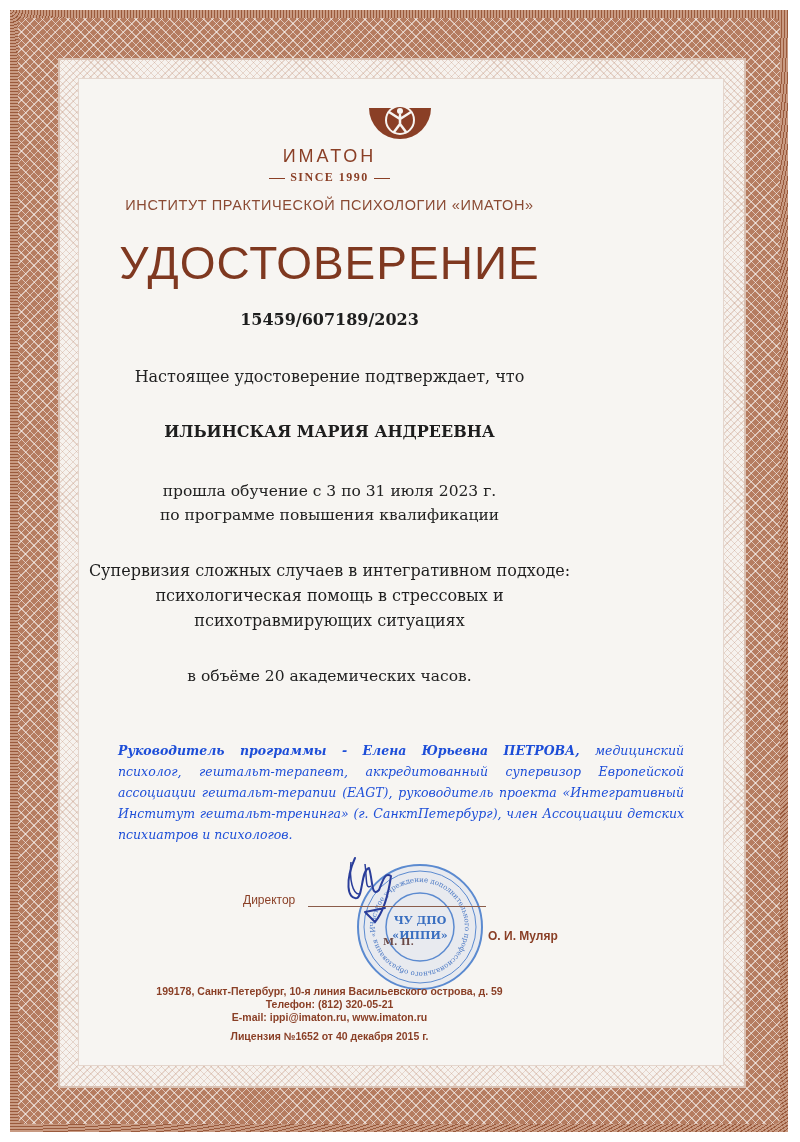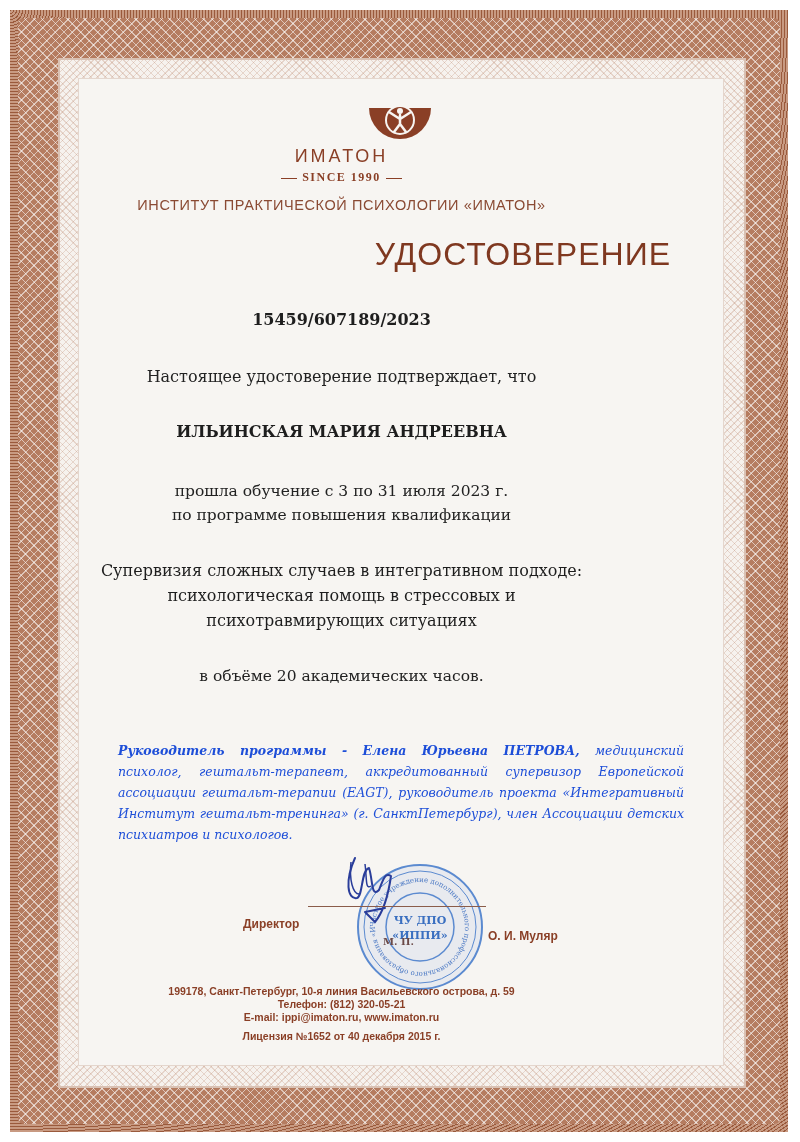--- a/index.html
+++ b/index.html
@@ -28,36 +28,36 @@
       repeating-linear-gradient(-45deg, rgba(181,124,96,0.25) 0 1px, transparent 1px 5px),
       #f6f2ee;
     border: 2px solid #d9c1b3;
   }
   .paper {
     position: absolute; left: 78px; top: 78px; width: 644px; height: 986px;
     background: #f7f5f2;
     border: 1px solid #e4d6cd;
   }
   .content { position: absolute; left: 0; top: 0; width: 800px; height: 1142px; }
-  .center { position: absolute; left: 12px; width: 659px; text-align: center; }
+  .center { position: absolute; left: 0; width: 659px; text-align: center; }
   .logo { position: absolute; left: 365px; top: 98px; width: 70px; height: 50px; }
   .brand { top: 146px; font-family: "Liberation Sans", sans-serif; font-size: 18px; color: #8a3f26; letter-spacing: 3px; }
   .since { top: 170px; font-family: "Liberation Serif", serif; font-size: 12px; color: #8a3f26; letter-spacing: 1.5px; font-weight: bold; }
   .since::before, .since::after { content: ""; display: inline-block; width: 16px; height: 1px; background: #8a3f26; vertical-align: middle; margin: 0 5px; }
   .institute { top: 197px; font-family: "Liberation Sans", sans-serif; font-size: 14.5px; color: #8a4a33; letter-spacing: 0.6px; }
-  .title { top: 236px; font-family: "Liberation Sans", sans-serif; font-size: 32px; color: #7f3820; letter-spacing: 1px; font-weight: normal; text-align: right; }
+  .title { top: 236px; font-family: "Liberation Sans", sans-serif; font-size: 46px; color: #7f3820; letter-spacing: 1px; font-weight: normal; }
   .number { top: 310px; font-size: 16px; font-weight: bold; color: #1e1e1e; }
   .confirms { top: 367px; font-size: 16px; color: #222; }
   .person { top: 422px; font-size: 16px; font-weight: bold; color: #1e1e1e; }
   .trained { top: 479px; font-size: 15.5px; color: #222; line-height: 24px; }
   .program { top: 558px; font-size: 16px; font-weight: normal; color: #1e1e1e; line-height: 25px; }
   .volume { top: 667px; font-size: 15.5px; color: #222; }
   .leader { position: absolute; left: 118px; top: 740px; width: 566px; font-size: 12.5px; font-style: italic; color: #1d4ed8; line-height: 21px; text-align: justify; }
   .leader b { font-weight: bold; }
-  .director-label { position: absolute; left: 243px; top: 893px; font-family: "Liberation Sans", sans-serif; font-size: 12px; font-weight: bold; color: #8a3f26; margin-top: 24px; }
+  .director-label { position: absolute; left: 243px; top: 893px; font-family: "Liberation Sans", sans-serif; font-size: 12px; font-weight: normal; color: #8a3f26; }
   .sign-line { position: absolute; left: 308px; top: 906px; width: 178px; height: 1px; background: #8a5c4a; }
   .director-name { position: absolute; left: 488px; top: 893px; font-family: "Liberation Sans", sans-serif; font-size: 12px; font-weight: bold; color: #8a3f26; margin-top: 36px; }
   .stamp { position: absolute; left: 355px; top: 862px; width: 130px; height: 130px; }
   .signature { position: absolute; left: 335px; top: 850px; width: 80px; height: 80px; }
   .mp { position: absolute; left: 383px; top: 936px; font-size: 10px; font-weight: bold; color: #6b4a48; }
   .footer { top: 985px; font-family: "Liberation Sans", sans-serif; font-size: 10.5px; font-weight: bold; color: #8a3f26; line-height: 13px; }
   .license { top: 1030px; font-family: "Liberation Sans", sans-serif; font-size: 10.5px; font-weight: bold; color: #8a3f26; }
 </style>
 </head>
 <body>

